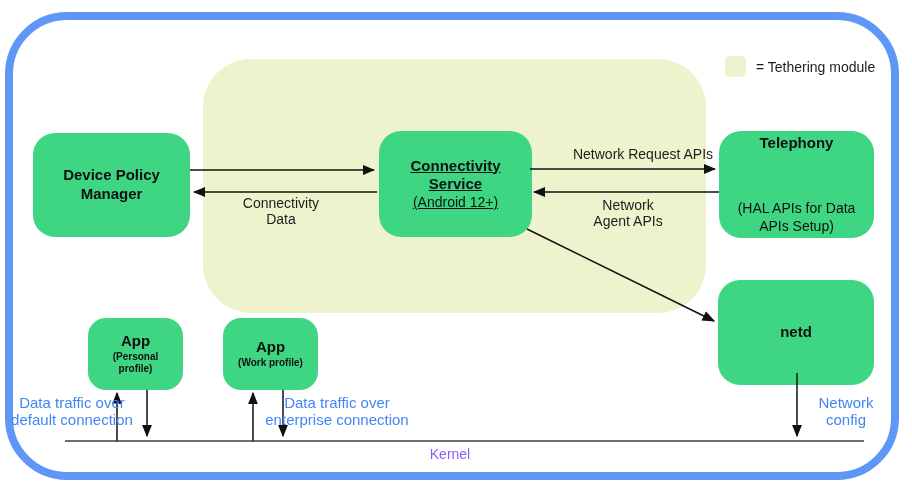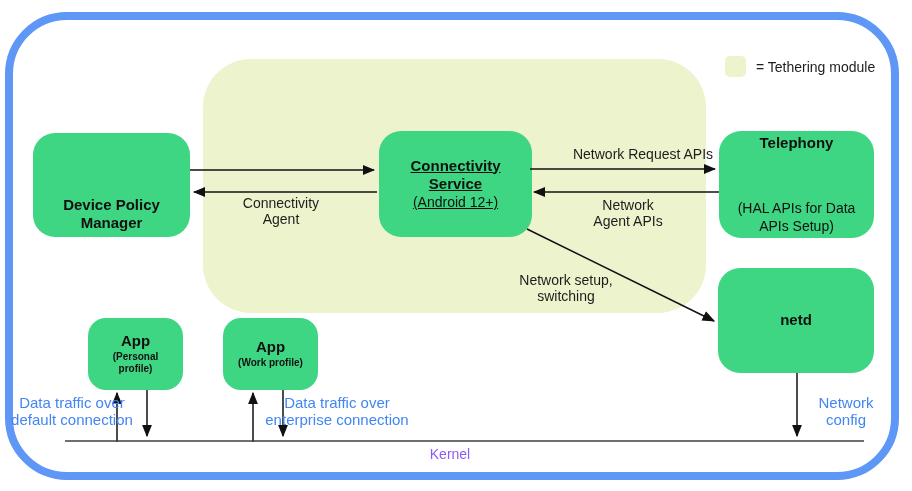--- a/index.html
+++ b/index.html
@@ -79,24 +79,24 @@
   }
   .node-subtitle {
     font-size: 14px;
     line-height: 1.25;
     white-space: pre-line;
   }
   .node-subtitle.small {
     font-size: 10px;
     font-weight: bold;
   }
-  #node-dpm        { left: 33px;  top: 133px; width: 157px; height: 104px; justify-content: flex-end; }
+  #node-dpm        { left: 33px;  top: 133px; width: 157px; height: 104px; }
   #node-cs         { left: 379px; top: 131px; width: 153px; height: 106px; text-decoration: underline; }
   #node-telephony  { left: 719px; top: 131px; width: 155px; height: 107px; gap: 48px; }
-  #node-netd       { left: 718px; top: 268px; width: 156px; height: 105px; }
+  #node-netd       { left: 718px; top: 280px; width: 156px; height: 105px; }
   #node-app-personal { left: 88px;  top: 318px; width: 95px; height: 72px; border-radius: 18px; }
   #node-app-work     { left: 223px; top: 318px; width: 95px; height: 72px; border-radius: 18px; }
   
   .edge-label {
     position: absolute;
     transform: translateX(-50%);
     font-size: 14px;
     line-height: 1.15;
     color: #1d1d1d;
     text-align: center;
@@ -187,23 +187,21 @@
       <line x1="253" y1="442" x2="253" y2="393" marker-end="url(#ah)"></line>
       <line x1="283" y1="390" x2="283" y2="436" marker-end="url(#ah)"></line>
       <line x1="65" y1="441" x2="864" y2="441" stroke="#3c4043" stroke-width="1.3"></line>
     </g>
   </svg>
 
   <div class="edge-label" id="label-network-request">Network Request APIs</div>
   <div class="edge-label" id="label-network-agent">Network
 Agent APIs</div>
   <div class="edge-label" id="label-connectivity-apis">Connectivity
-Agent</div>
-  <div class="edge-label" id="label-network-setup">Network setup,
-switching</div>
+Data</div>
   <div class="edge-label blue" id="label-data-default">Data traffic over
 default connection</div>
   <div class="edge-label blue" id="label-data-enterprise">Data traffic over
 enterprise connection</div>
   <div class="edge-label blue" id="label-network-config">Network
 config</div>
 
   <div id="label-kernel">Kernel</div>
 
 </div>

